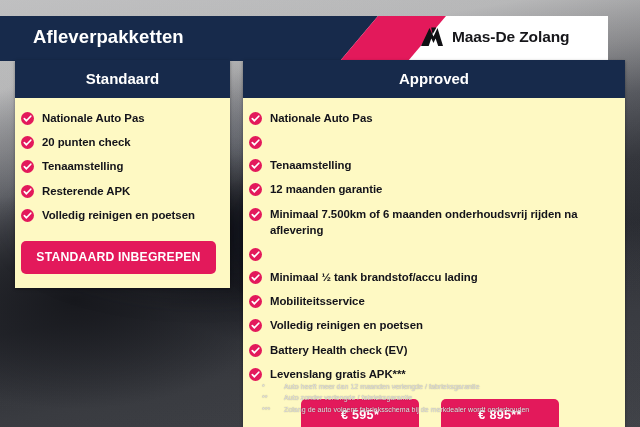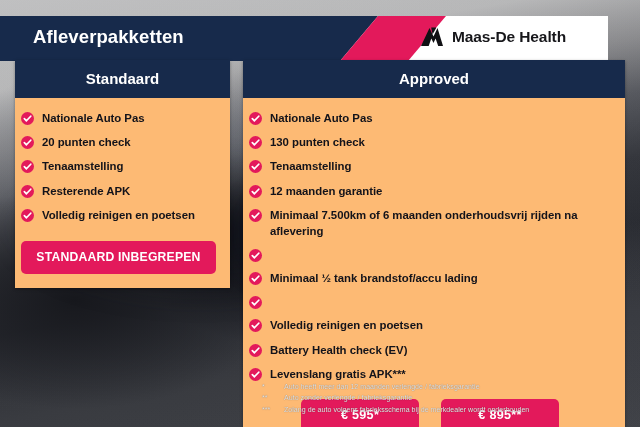--- a/index.html
+++ b/index.html
@@ -93,21 +93,21 @@
     color: #16161a;
     font-size: 15.5px;
     font-weight: bold;
     letter-spacing: -0.1px;
     white-space: nowrap;
   }
 
   
   .card {
     position: absolute;
-    background: #fdba74;
+    background: #fef9c3;
     box-shadow: 0 1px 3px rgba(0,0,0,0.35);
   }
   .card-head {
     background: #172a4b;
     color: #ffffff;
     font-size: 15px;
     font-weight: bold;
     text-align: center;
     padding: 10px 0 11px 0;
   }
@@ -204,21 +204,21 @@
 
   <div class="topbar">
     <div class="topbar-navy"></div>
     <div class="topbar-accent"></div>
     <div class="topbar-title">Afleverpakketten</div>
     <div class="brand">
       <svg class="brand-mark" viewBox="0 0 26 22">
         <path d="M2 20 L10.5 2 L14.5 10.5 L18.5 2 L24 20 L19.2 20 L16.6 12.4 L14.5 17 L12.3 12.4 L9.7 20 Z" fill="#111114"></path>
         <path d="M12.2 1.4 L17.4 1.4 L13.6 8.6 Z" fill="#111114"></path>
       </svg>
-      <span class="brand-name">Maas-De Health</span>
+      <span class="brand-name">Maas-De Zolang</span>
     </div>
   </div>
 
   <div class="card" id="card-standaard">
     <div class="card-head">Standaard</div>
     <div class="card-body">
       <ul class="feature-list" id="standaard-features">
           <li class="feature-item">
             <svg viewBox="0 0 16 16" class="check-icon">
               <circle cx="8" cy="8" r="8" fill="#e3195b"></circle>
@@ -268,21 +268,20 @@
               <circle cx="8" cy="8" r="8" fill="#e3195b"></circle>
               <path d="M4.1 8.2 L6.7 10.8 L12 5.2" fill="none" stroke="#ffffff" stroke-width="2.1" stroke-linecap="round" stroke-linejoin="round"></path>
             </svg>
             <span class="feature-text">Nationale Auto Pas</span>
           </li>
           <li class="feature-item">
             <svg viewBox="0 0 16 16" class="check-icon">
               <circle cx="8" cy="8" r="8" fill="#e3195b"></circle>
               <path d="M4.1 8.2 L6.7 10.8 L12 5.2" fill="none" stroke="#ffffff" stroke-width="2.1" stroke-linecap="round" stroke-linejoin="round"></path>
             </svg>
-            <span class="feature-text">130 punten check</span>
           </li>
           <li class="feature-item">
             <svg viewBox="0 0 16 16" class="check-icon">
               <circle cx="8" cy="8" r="8" fill="#e3195b"></circle>
               <path d="M4.1 8.2 L6.7 10.8 L12 5.2" fill="none" stroke="#ffffff" stroke-width="2.1" stroke-linecap="round" stroke-linejoin="round"></path>
             </svg>
             <span class="feature-text">Tenaamstelling</span>
           </li>
           <li class="feature-item">
             <svg viewBox="0 0 16 16" class="check-icon">
@@ -309,20 +308,21 @@
               <circle cx="8" cy="8" r="8" fill="#e3195b"></circle>
               <path d="M4.1 8.2 L6.7 10.8 L12 5.2" fill="none" stroke="#ffffff" stroke-width="2.1" stroke-linecap="round" stroke-linejoin="round"></path>
             </svg>
             <span class="feature-text">Minimaal ½ tank brandstof/accu lading</span>
           </li>
           <li class="feature-item">
             <svg viewBox="0 0 16 16" class="check-icon">
               <circle cx="8" cy="8" r="8" fill="#e3195b"></circle>
               <path d="M4.1 8.2 L6.7 10.8 L12 5.2" fill="none" stroke="#ffffff" stroke-width="2.1" stroke-linecap="round" stroke-linejoin="round"></path>
             </svg>
+            <span class="feature-text">Mobiliteitsservice</span>
           </li>
           <li class="feature-item">
             <svg viewBox="0 0 16 16" class="check-icon">
               <circle cx="8" cy="8" r="8" fill="#e3195b"></circle>
               <path d="M4.1 8.2 L6.7 10.8 L12 5.2" fill="none" stroke="#ffffff" stroke-width="2.1" stroke-linecap="round" stroke-linejoin="round"></path>
             </svg>
             <span class="feature-text">Volledig reinigen en poetsen</span>
           </li>
           <li class="feature-item">
             <svg viewBox="0 0 16 16" class="check-icon">

